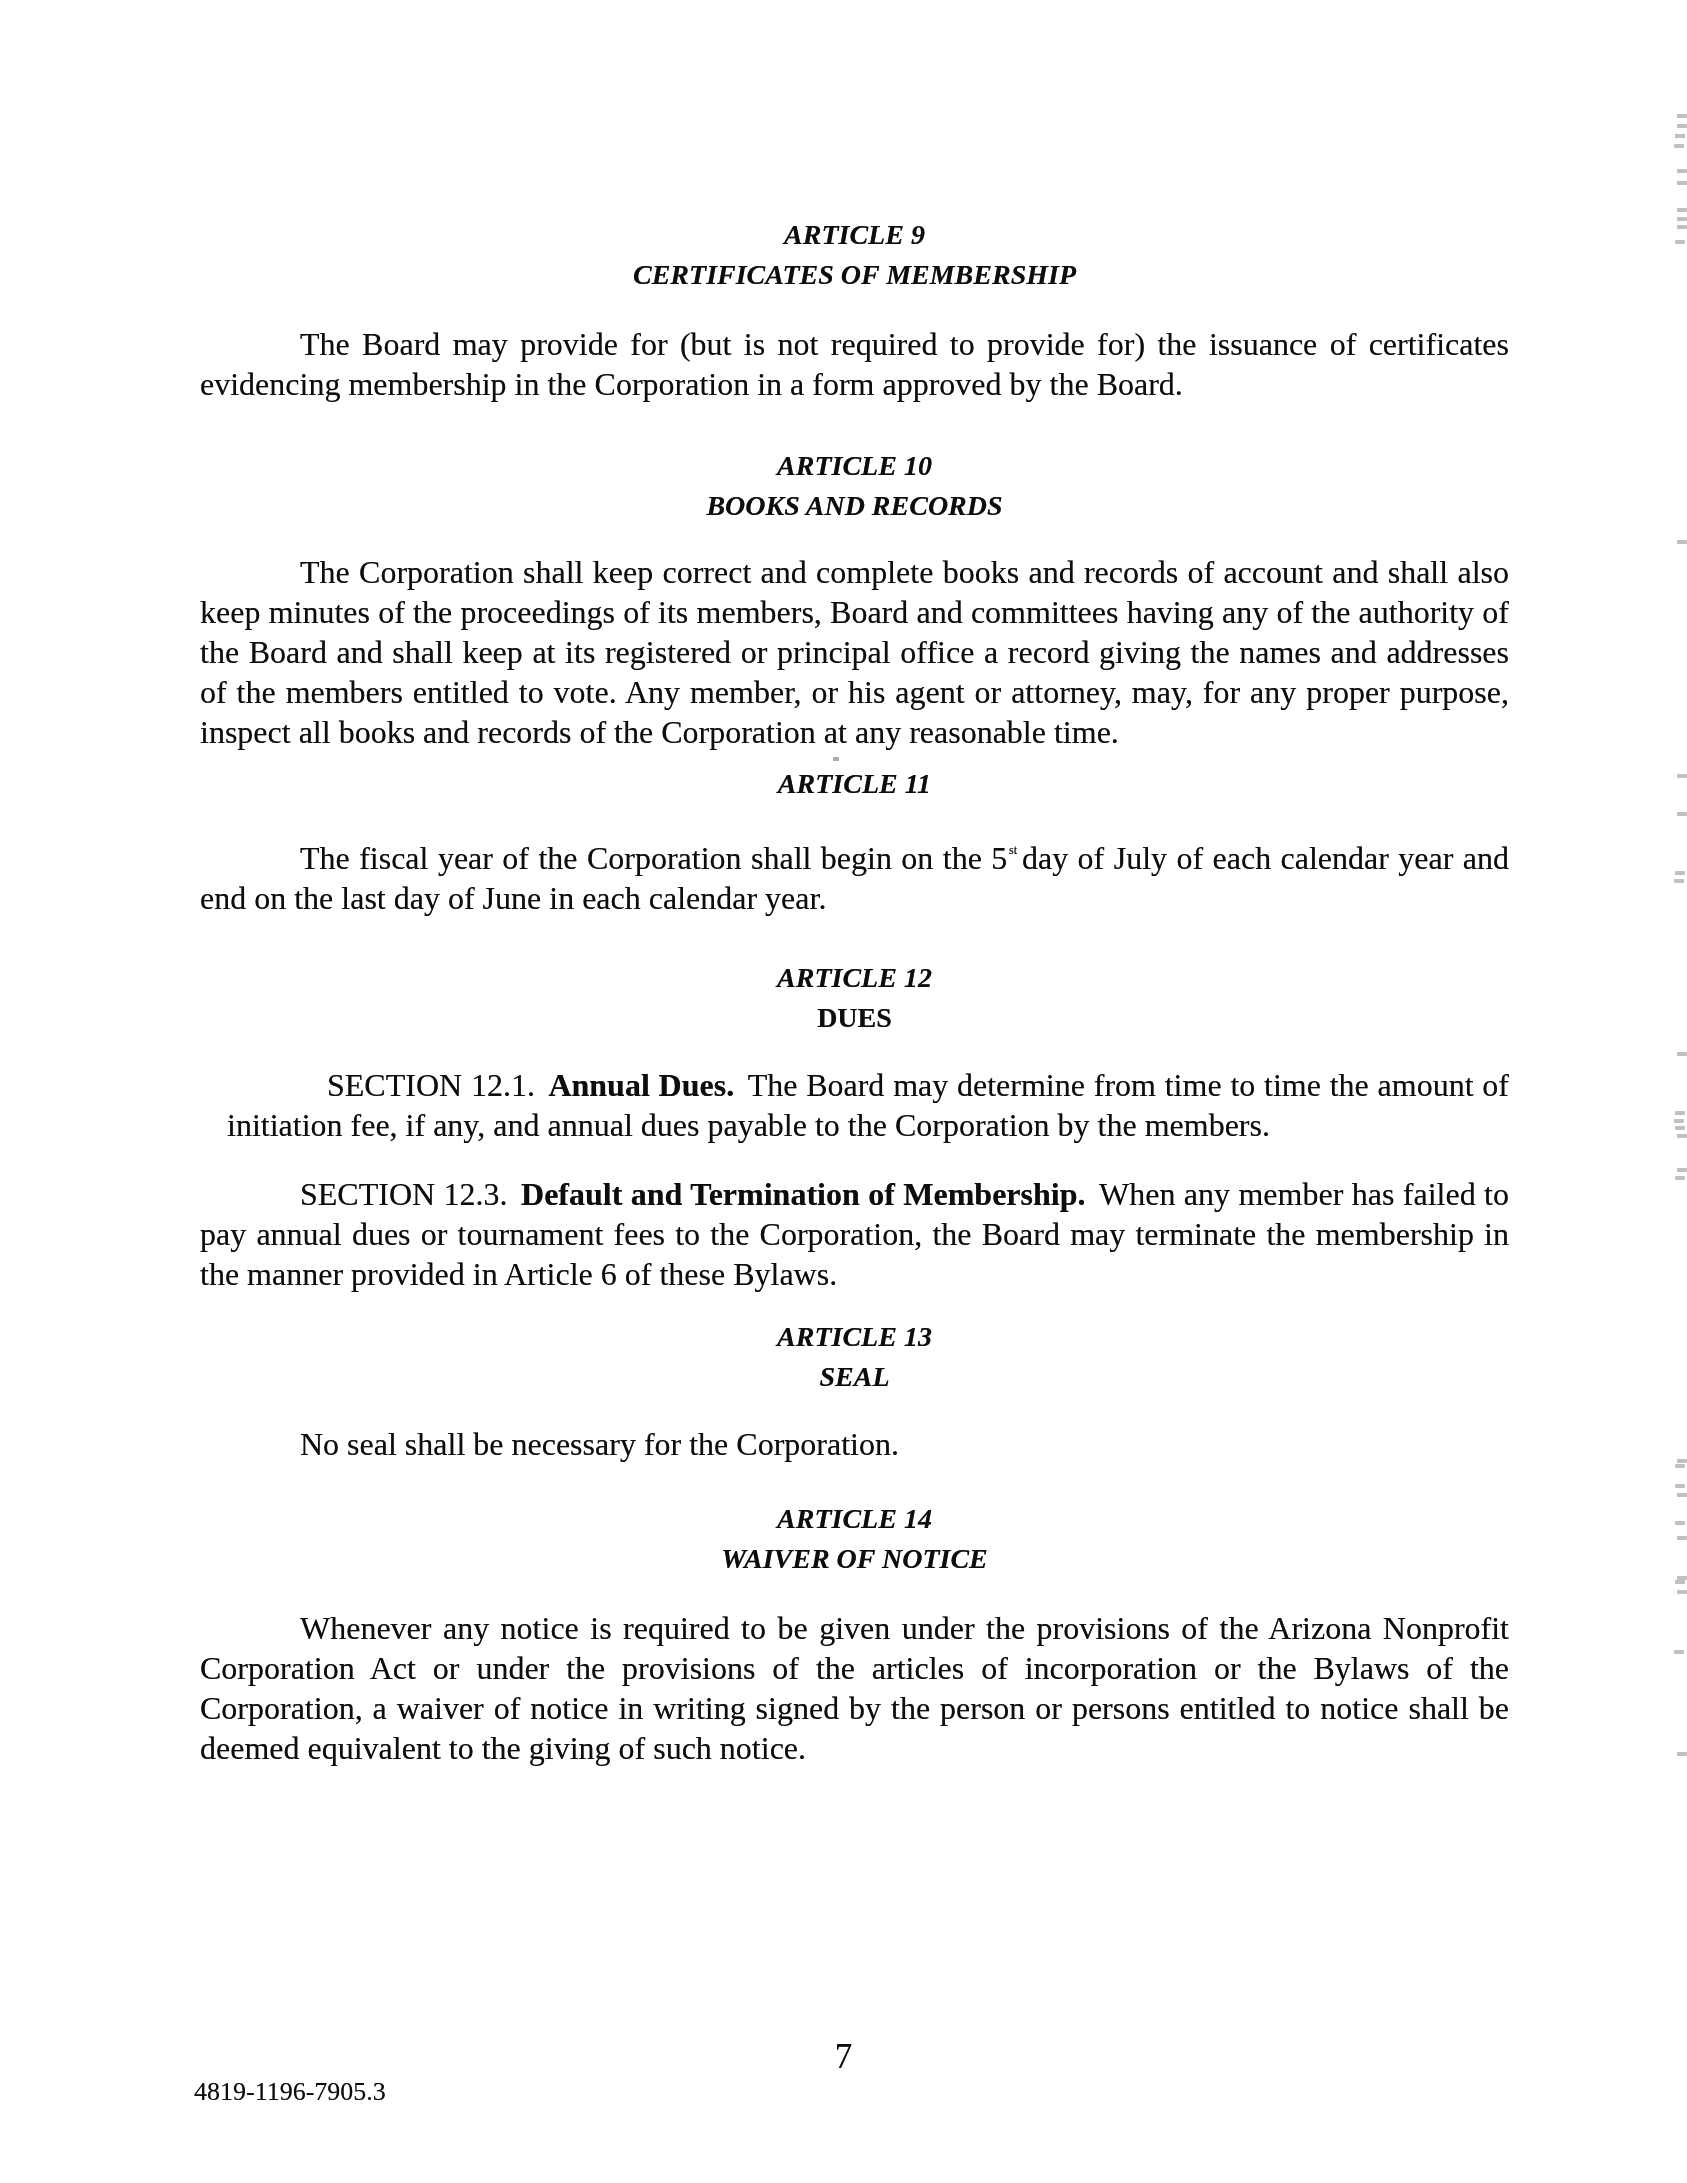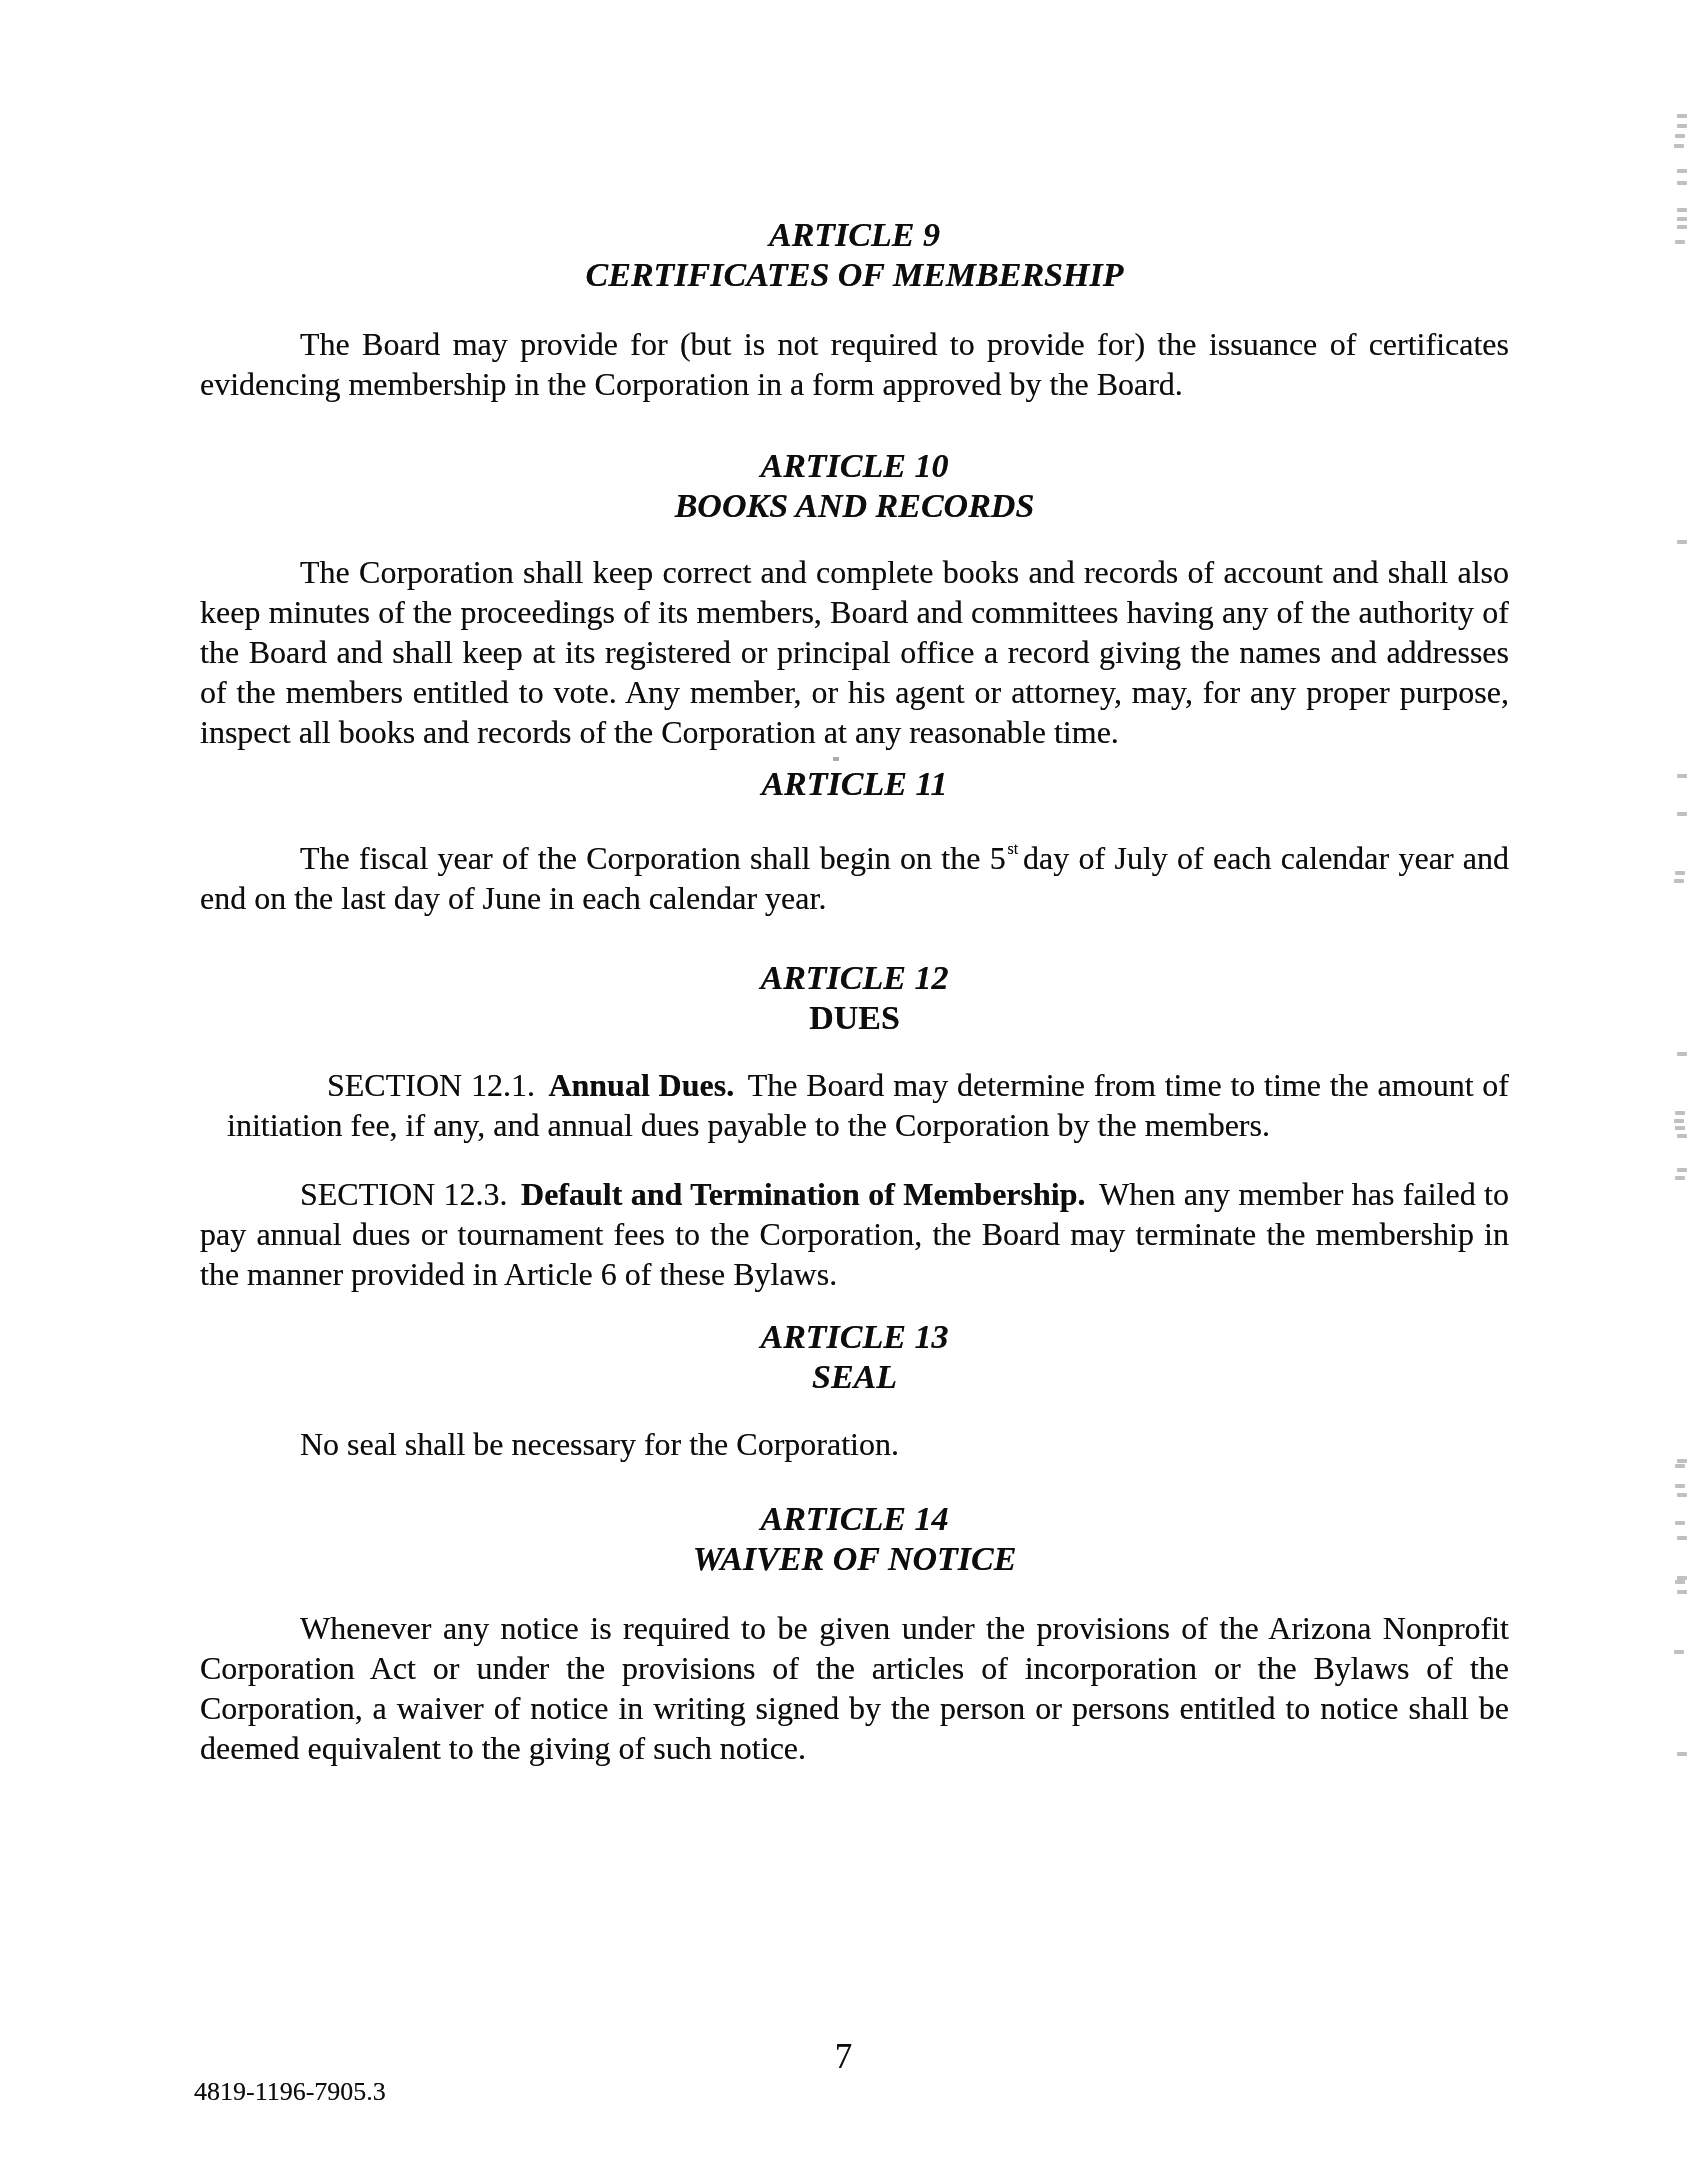--- a/index.html
+++ b/index.html
@@ -19,33 +19,33 @@
     top: 215px;
     width: 1309px;
     font-size: 32px;
     line-height: 40px;
     text-shadow: 0 0 0.5px rgba(0,0,0,0.55);
   }
   .head {
     text-align: center;
     font-weight: bold;
     font-style: italic;
-    font-size: 34px;
+    font-size: 28px;
     line-height: 40px;
   }
   .head.upright { font-style: normal; }
   .para {
     text-align: justify;
     text-indent: 100px;
   }
   .para.single { text-align: left; }
   .sec-label { margin-right: 13.5px; }
   .sec-title { font-weight: bold; margin-right: 13.5px; }
   sup.ord {
-    font-size: 16px;
+    font-size: 12px;
     line-height: 0;
     vertical-align: 15px;
     margin: 0 5px 0 1.7px;
   }
   .page-number {
     position: absolute;
     top: 2037px;
     left: 0;
     width: 1687px;
     text-align: center;

